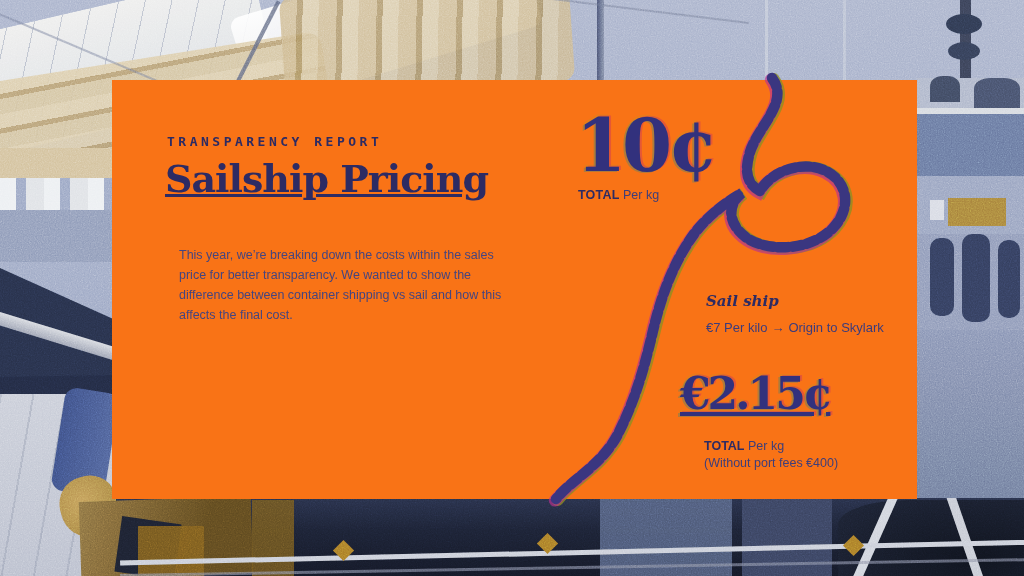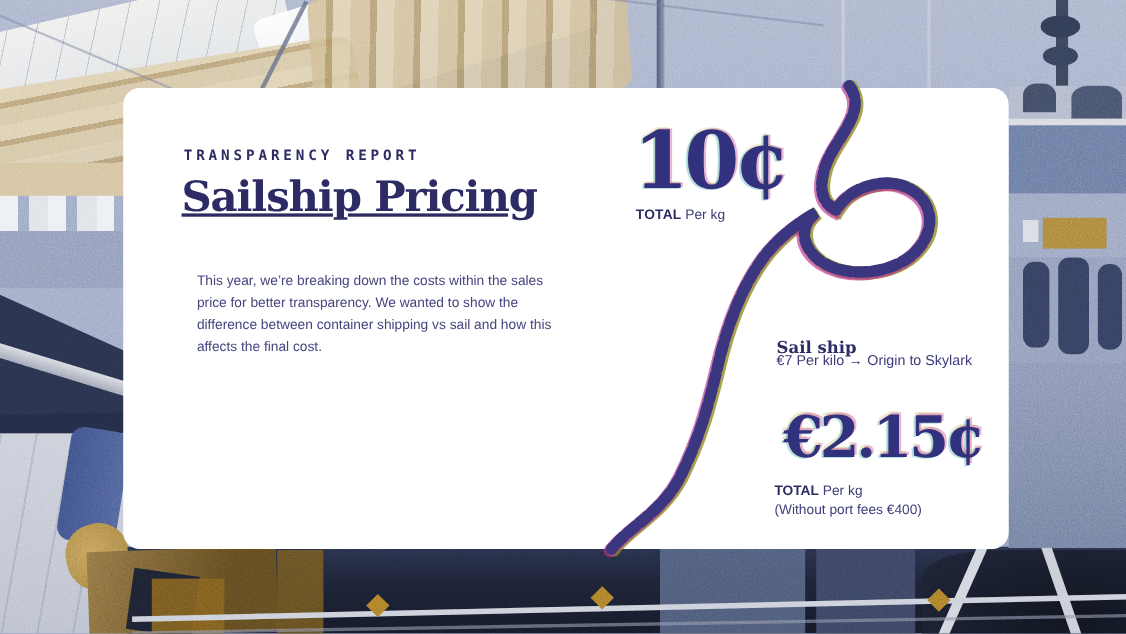--- a/index.html
+++ b/index.html
@@ -86,36 +86,36 @@
   .fender{background:#333d5c;border-radius:10px;}
   .fender1{left:930px;top:238px;width:24px;height:78px;}
   .fender2{left:962px;top:234px;width:28px;height:88px;}
   .fender3{left:998px;top:240px;width:22px;height:78px;}
   .rs-bottom{left:917px;top:330px;width:107px;height:168px;
       background:linear-gradient(180deg,#8793b4,#6f7b9c);}
 
   .grain{position:absolute;inset:0;z-index:5;mix-blend-mode:overlay;opacity:.55;pointer-events:none;}
 
   
-  .card{left:112px;top:80px;width:805px;height:419px;background:#ffffff;z-index:10;border-radius:15px;}
+  .card{left:112px;top:80px;width:805px;height:419px;background:#f97316;z-index:10;}
   .eyebrow{left:55px;top:54px;font-family:"DejaVu Sans Mono",monospace;font-weight:700;
       font-size:13px;letter-spacing:3.5px;color:#2d2b63;}
   .title{left:53px;top:78px;font-family:"DejaVu Serif",serif;font-weight:700;
       font-size:38px;letter-spacing:-1px;color:#2d2b63;line-height:1.1;}
   .para{left:55px;width:336px;font-size:12.5px;line-height:20px;color:#45457f;}
   .para-1{top:153px;} .para-2{top:218px;}
   .price{font-family:"DejaVu Serif",serif;font-weight:700;color:#32317d;line-height:1;
       text-shadow:2px -1px 0 rgba(186,32,122,.32),-2px 1px 0 rgba(0,140,150,.28),-1px -2px 0 rgba(168,158,40,.22);}
   .price-sm{left:464px;top:30px;font-size:72px;letter-spacing:-4px;}
-  .price-lg{left:600px;top:292px;font-size:52px;letter-spacing:-3px;}
+  .price-lg{left:568px;top:292px;font-size:44px;letter-spacing:-3px;text-decoration:underline;}
   .total-line{font-size:12.5px;color:#3e3e7a;}
   .total-line b{font-weight:700;color:#2d2b63;letter-spacing:.2px;}
   .total-1{left:466px;top:108px;}
-  .ss-head{left:594px;top:227px;font-family:"DejaVu Serif",serif;font-weight:700;
-      font-size:15px;color:#2d2b63;}
+  .ss-head{left:594px;top:212px;font-family:"DejaVu Serif",serif;font-weight:700;
+      font-size:15px;color:#2d2b63;font-style:italic;}
   .routes{left:594px;top:239px;font-size:13px;line-height:18px;color:#3c3c7c;}
   .routes .arrow{margin:0 4px;}
   .total-2{left:592px;top:358px;font-size:12.5px;line-height:17px;color:#3e3e7a;}
 
   .rope{position:absolute;inset:0;z-index:20;pointer-events:none;}
 </style>
 </head>
 <body>
 
 <div class="stage">

